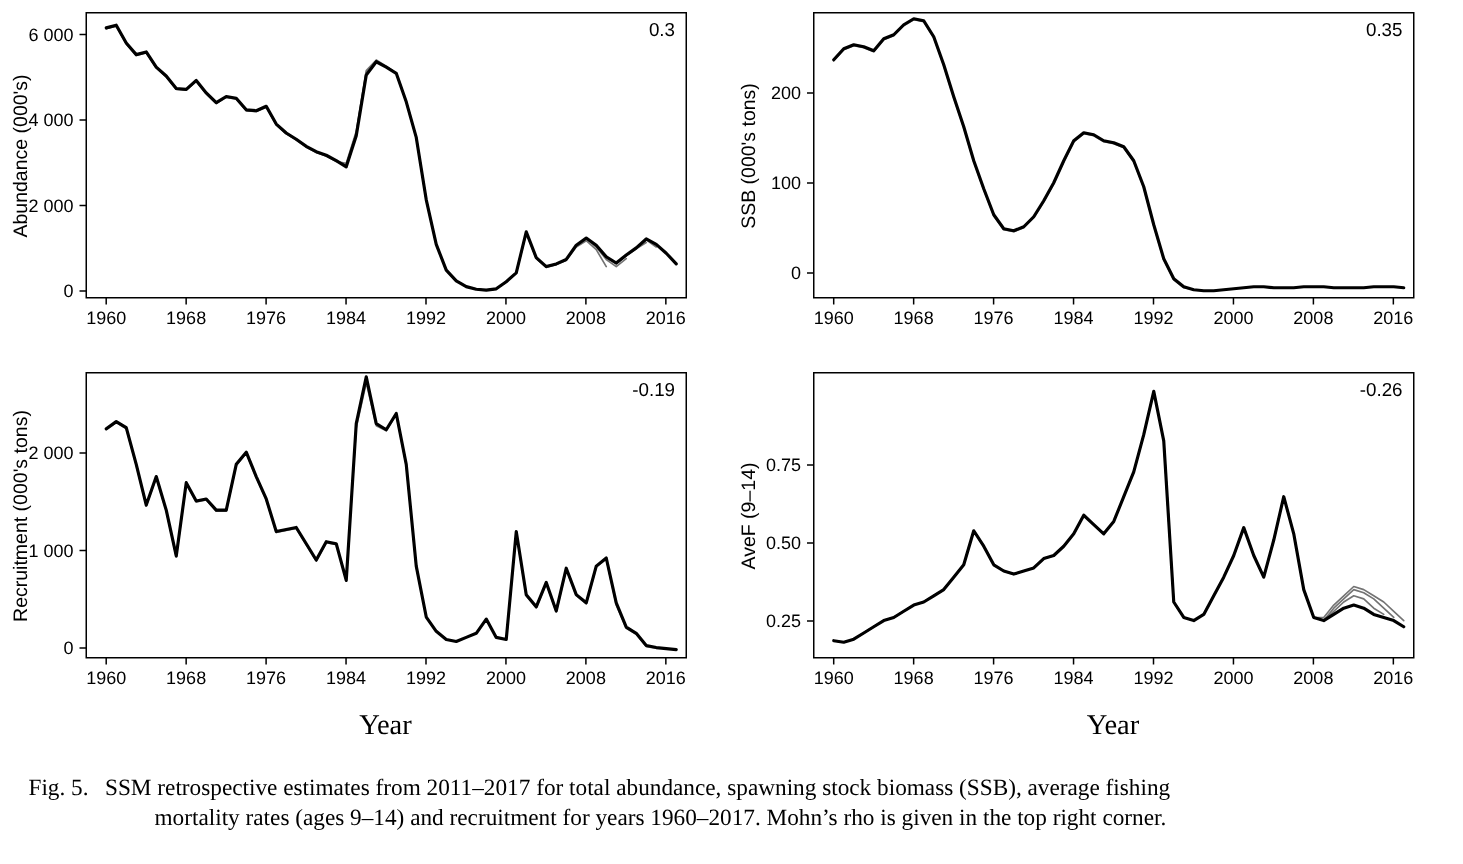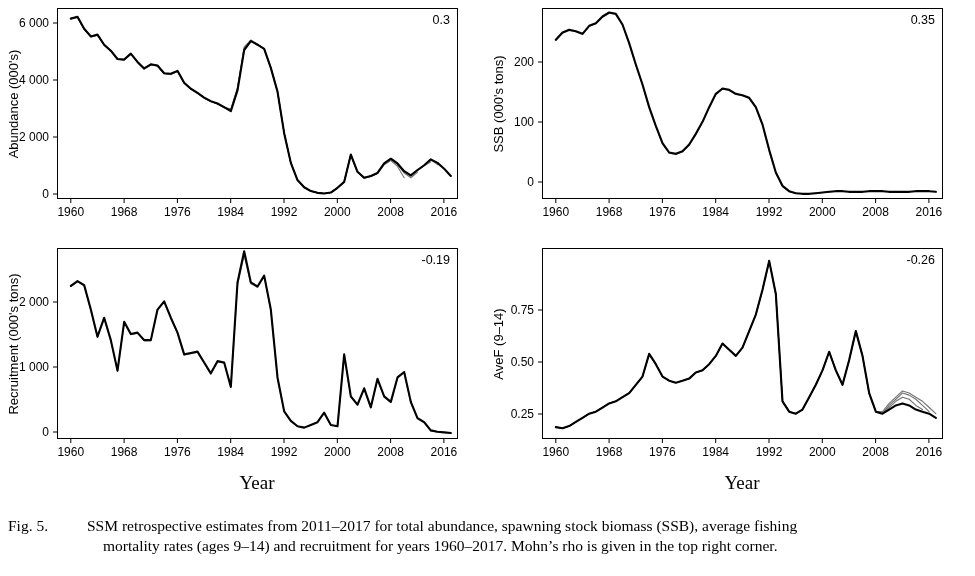--- a/index.html
+++ b/index.html
@@ -76,24 +76,24 @@
     top: 516px;
     width: 958px;
     font-family: "Liberation Serif", serif;
     font-size: 15.5px;
     line-height: 1.32;
     color: #000000;
   }
   .caption .cap-label {
     display: inline-block;
     width: 62px;
+    text-align: center;
   }
   .caption .cap-body {
     display: inline;
-    margin-left: 17px;
   }
   .caption-line2 {
     display: block;
     margin-left: 95px;
     text-indent: 0;
   }
 </style>
 </head>
 <body>
 

